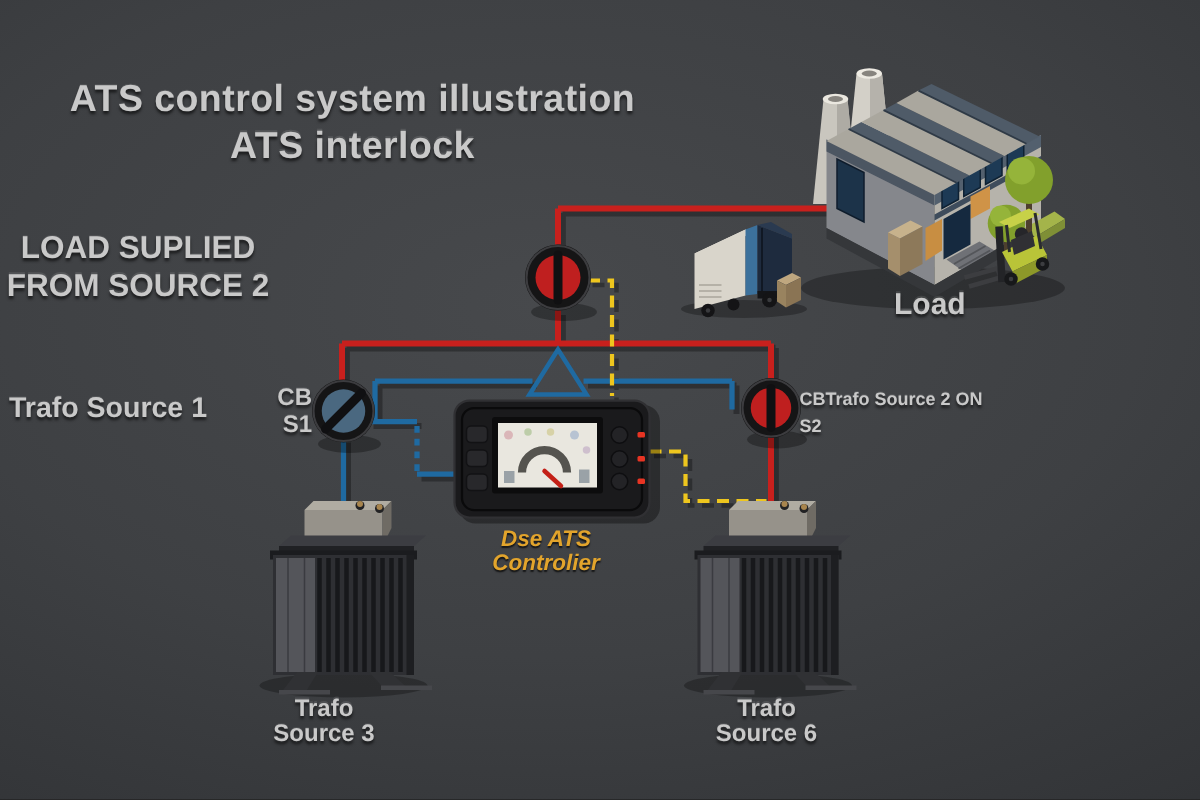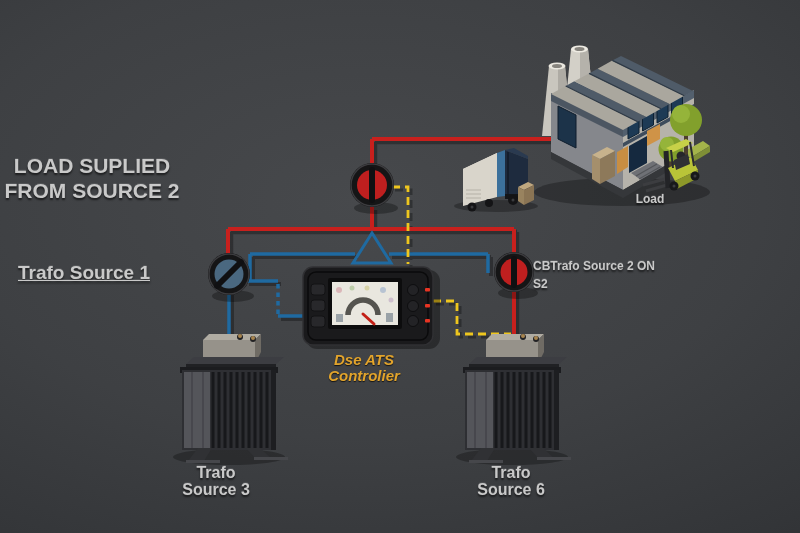--- a/index.html
+++ b/index.html
@@ -10,26 +10,26 @@
   }
   .stage svg{position:absolute;left:0;top:0;}
   .lbl{
     position:absolute;font-weight:bold;color:#c9c9c9;
     text-shadow:0 2px 2px rgba(0,0,0,.6), 0 -1px 0 rgba(255,255,255,.10);
     white-space:nowrap;
   }
   .lbl span{display:block;}
   .title{left:30px;top:51px;width:410px;text-align:center;font-size:25px;line-height:31px;letter-spacing:.3px;}
   .status{left:-6px;top:153px;width:196px;text-align:center;font-size:21px;line-height:25px;}
-  .src1status{left:6px;top:260px;width:156px;text-align:center;font-size:19px;line-height:25px;text-decoration:underline;}
+  .src1status{left:6px;top:260px;width:156px;font-size:19px;line-height:25px;}
   .cb1{left:146px;top:257px;width:62px;text-align:right;font-size:16px;line-height:18px;}
   .cb2{left:533px;top:257px;font-size:12px;line-height:18px;}
   .ctrl{left:314px;top:352px;width:100px;text-align:center;font-size:15px;line-height:16px;
         color:#e2a42c;text-shadow:0 1px 1px rgba(0,0,0,.7);font-style:italic;}
-  .loadlbl{left:610px;top:192px;width:80px;text-align:center;font-size:12px;}
+  .loadlbl{left:596px;top:192px;width:80px;text-align:left;font-size:20px;}
   .trafo1{left:166px;top:464px;width:100px;text-align:center;font-size:16px;line-height:17px;}
   .trafo2{left:461px;top:464px;width:100px;text-align:center;font-size:16px;line-height:17px;}
 </style>
 </head>
 <body>
 
 <div class="stage">
 
 <svg width="800" height="533" viewBox="0 0 800 533">
 
@@ -241,30 +241,38 @@
       <line x1="671" y1="150" x2="673" y2="168" stroke="#2a2b2e" stroke-width="2"></line>
       <line x1="690" y1="142" x2="694" y2="166" stroke="#2a2b2e" stroke-width="2"></line>
       <circle cx="674" cy="186" r="4.5" fill="#17181a"></circle>
           <circle cx="674" cy="186" r="1.5" fill="#3c3d40"></circle>
       <circle cx="695" cy="176" r="4.5" fill="#17181a"></circle>
           <circle cx="695" cy="176" r="1.5" fill="#3c3d40"></circle>
     </g>
   </g>
 </svg>
 
+  <div class="lbl title">
+    <span>ATS control system illustration</span>
+    <span>ATS interlock</span>
+  </div>
 
   <div class="lbl status">
     <span>LOAD SUPLIED</span>
     <span>FROM SOURCE 2</span>
   </div>
 
   <div class="lbl src1status">
     <span>Trafo Source 1</span>
   </div>
 
+  <div class="lbl cb1">
+    <span>CB</span>
+    <span>S1</span>
+  </div>
 
   <div class="lbl cb2">
     <span>CBTrafo Source 2 ON</span>
     <span>S2</span>
   </div>
 
   <div class="lbl ctrl">
     <span>Dse ATS</span>
     <span>Controlier</span>
   </div>

